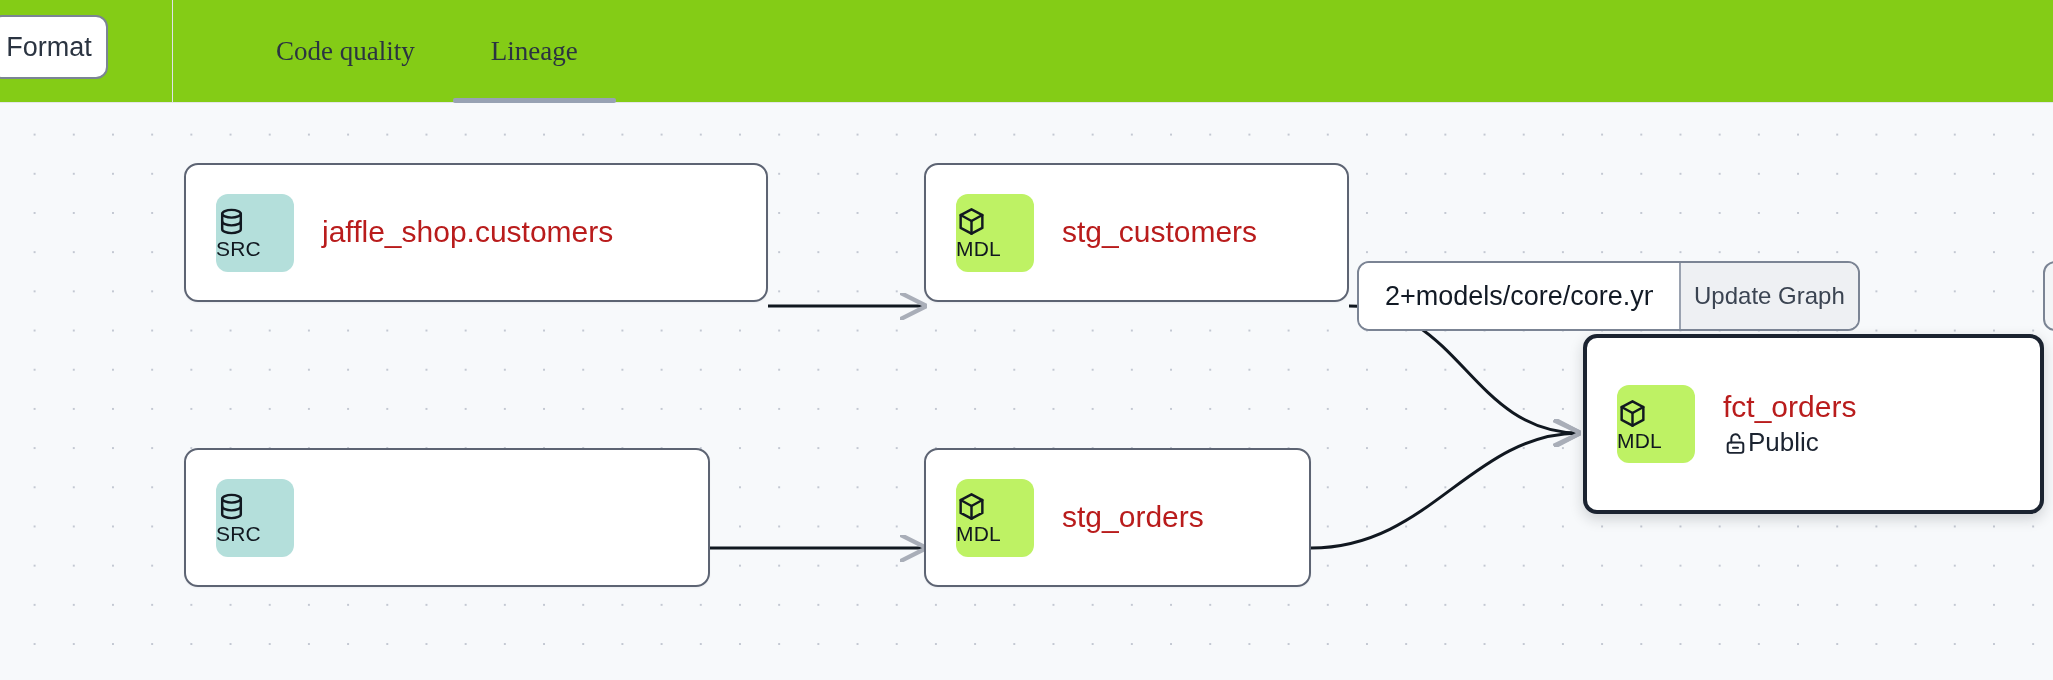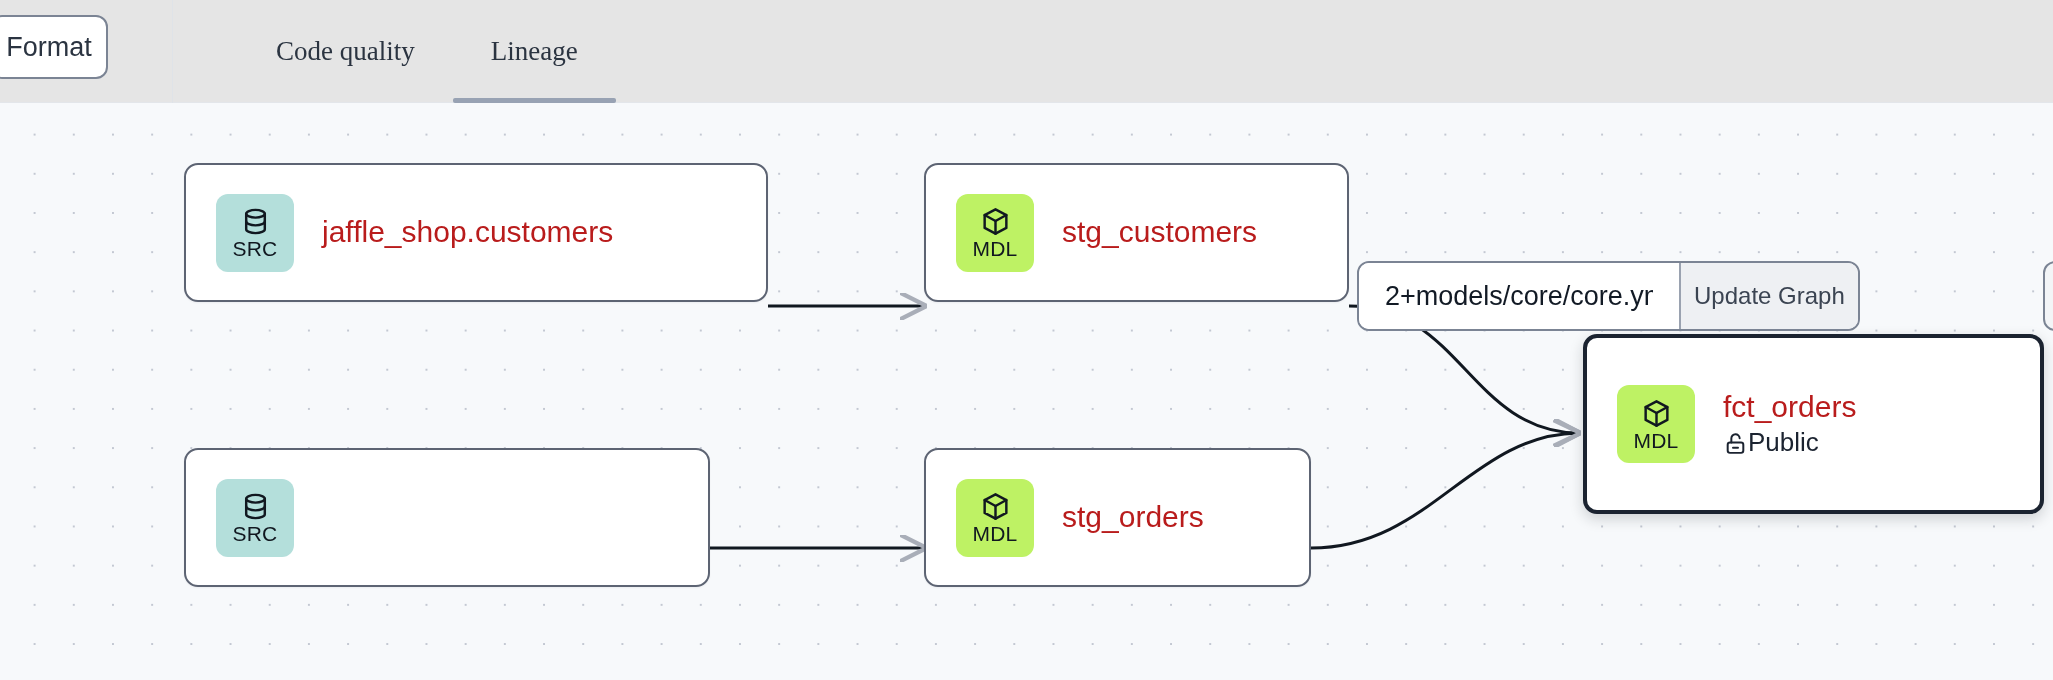--- a/index.html
+++ b/index.html
@@ -18,21 +18,21 @@
     height: 680px;
     overflow: hidden;
   }
 
   
   .topbar {
     position: absolute;
     left: 0; top: 0;
     width: 2053px;
     height: 103px;
-    background: #e5e5e5;
+    background: #84cc16;
     border-bottom: 1px solid #e3e6ea;
   }
 
   .format-btn {
     position: absolute;
     left: -10px;
     top: 15px;
     width: 118px;
     height: 64px;
     background: #ffffff;
@@ -127,21 +127,21 @@
     border: 4px solid #1b2330;
     box-shadow: 0 5px 14px rgba(20,25,35,0.18);
   }
 
   .node-badge {
     width: 78px;
     height: 78px;
     border-radius: 12px;
     display: flex;
     flex-direction: column;
-    align-items: center;
+    align-items: flex-start;
     justify-content: center;
     flex: 0 0 auto;
     gap: 1px;
   }
 
   .node-badge.src { background: #b4dfdb; }
   .node-badge.mdl { background: #bef264; }
 
   .node-badge svg { display: block; }
 

